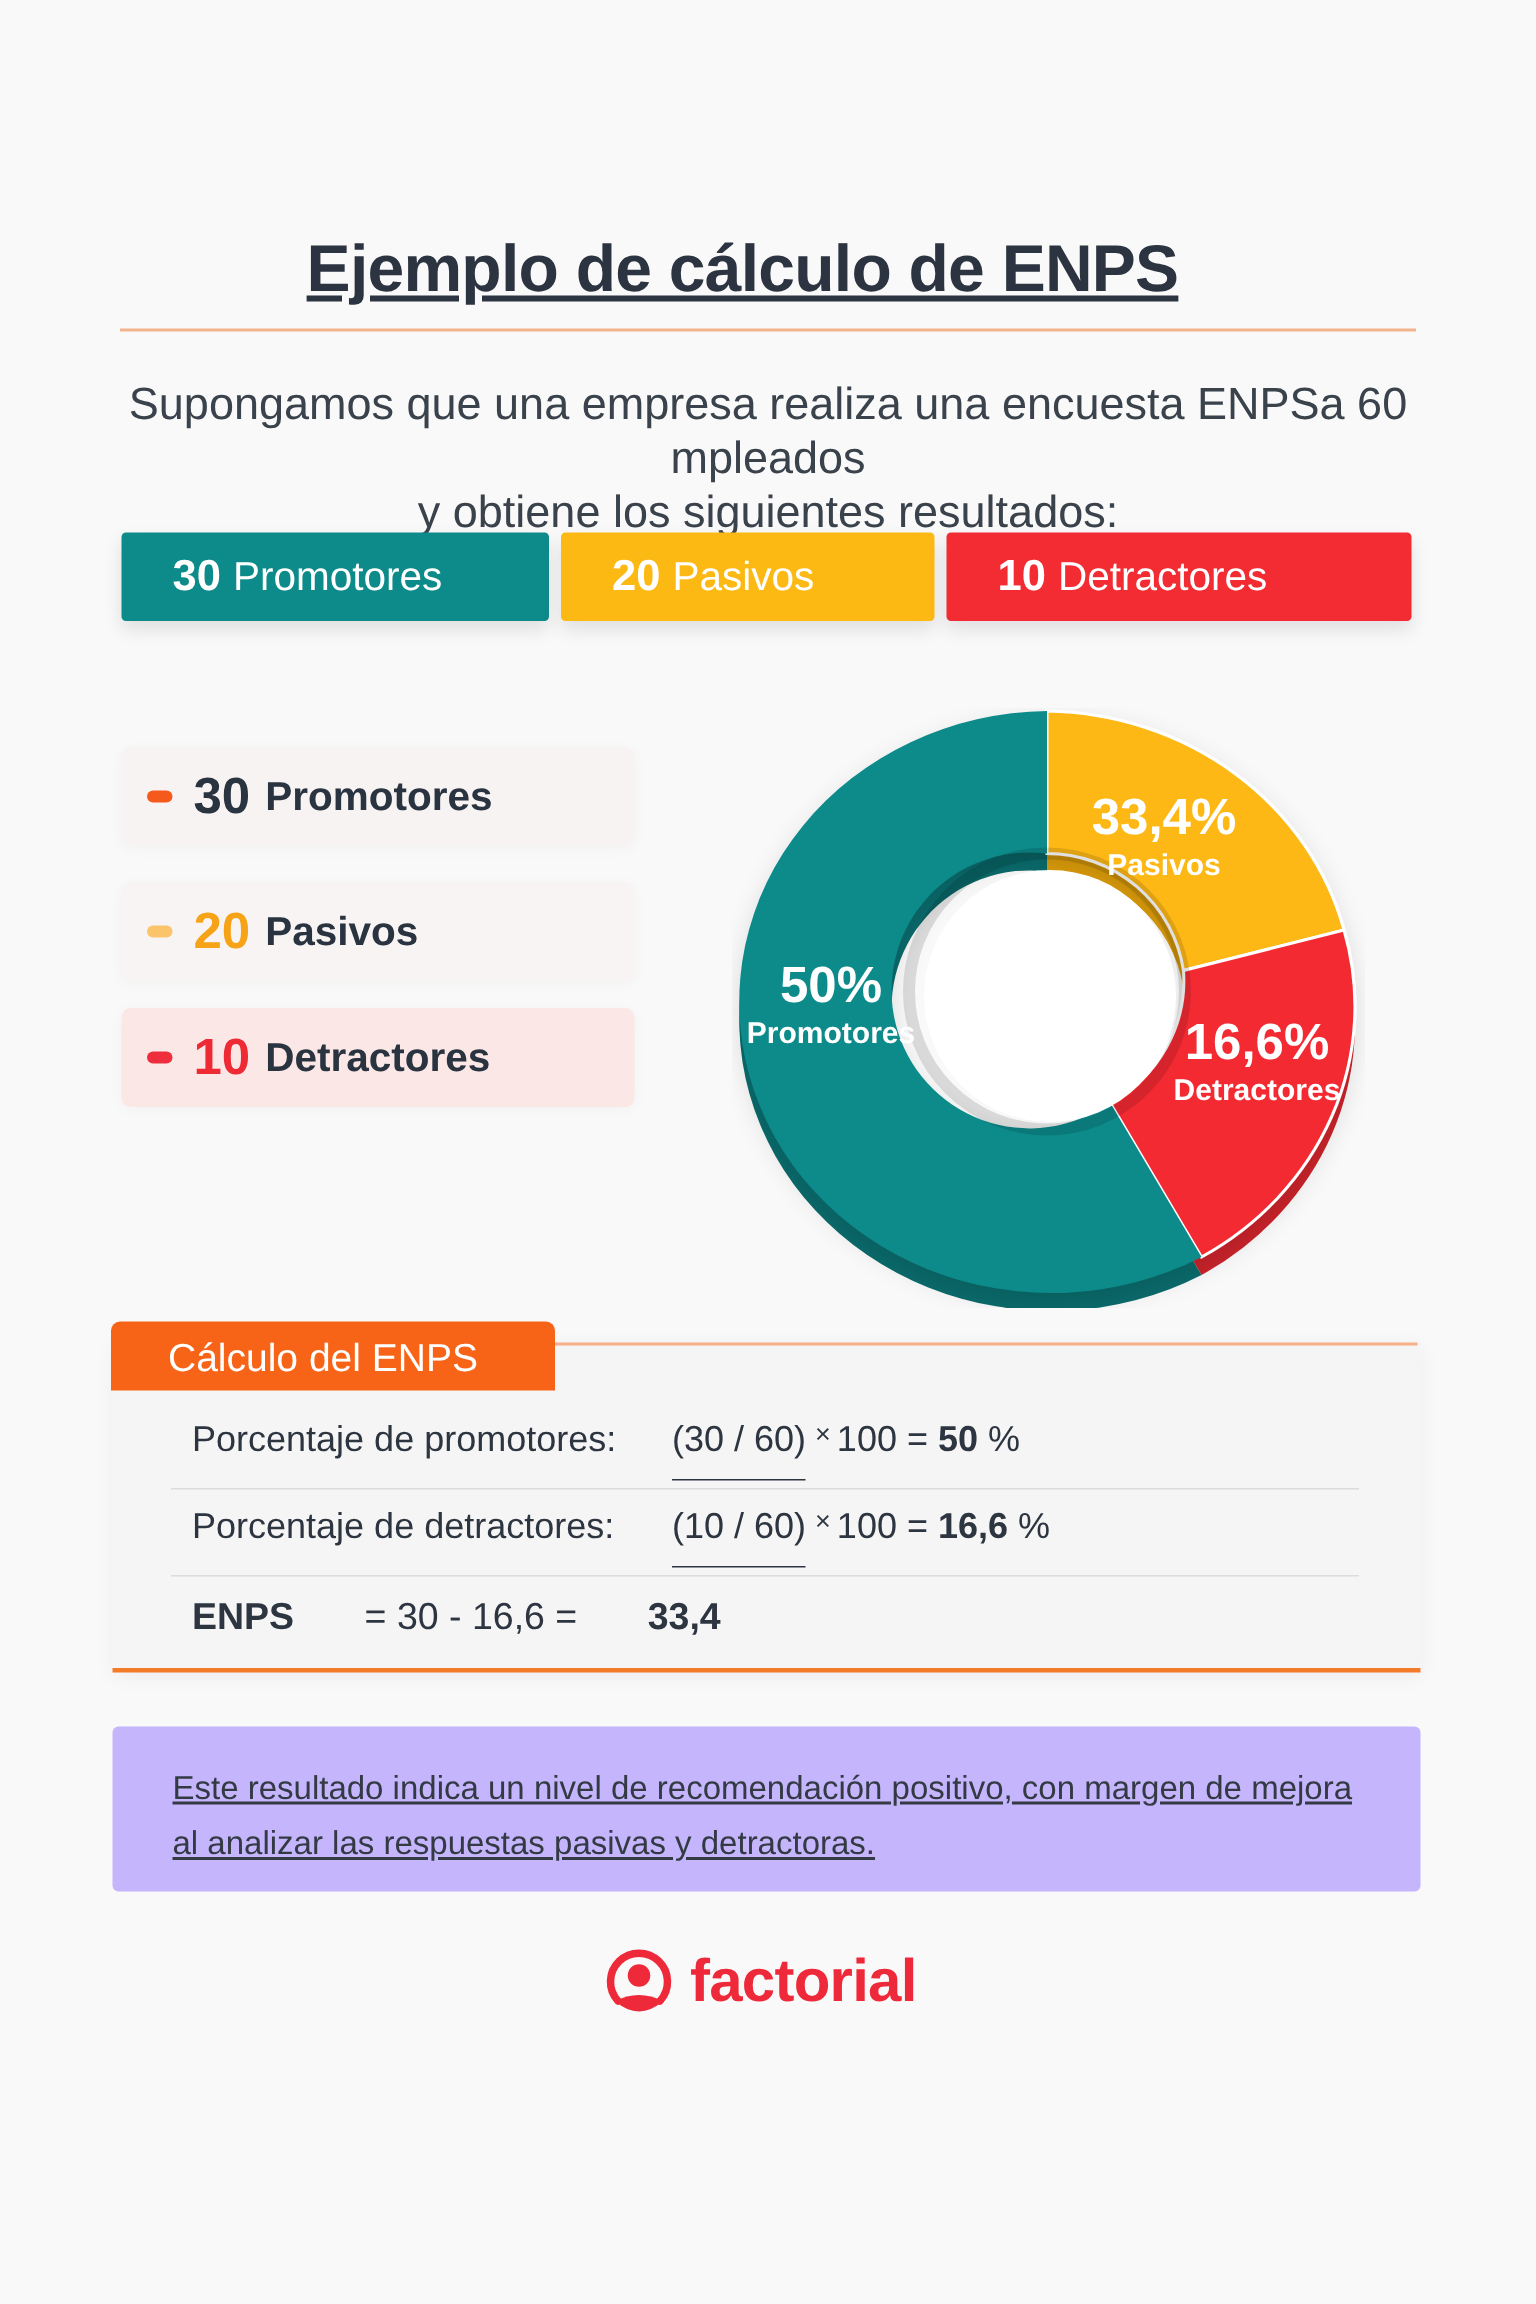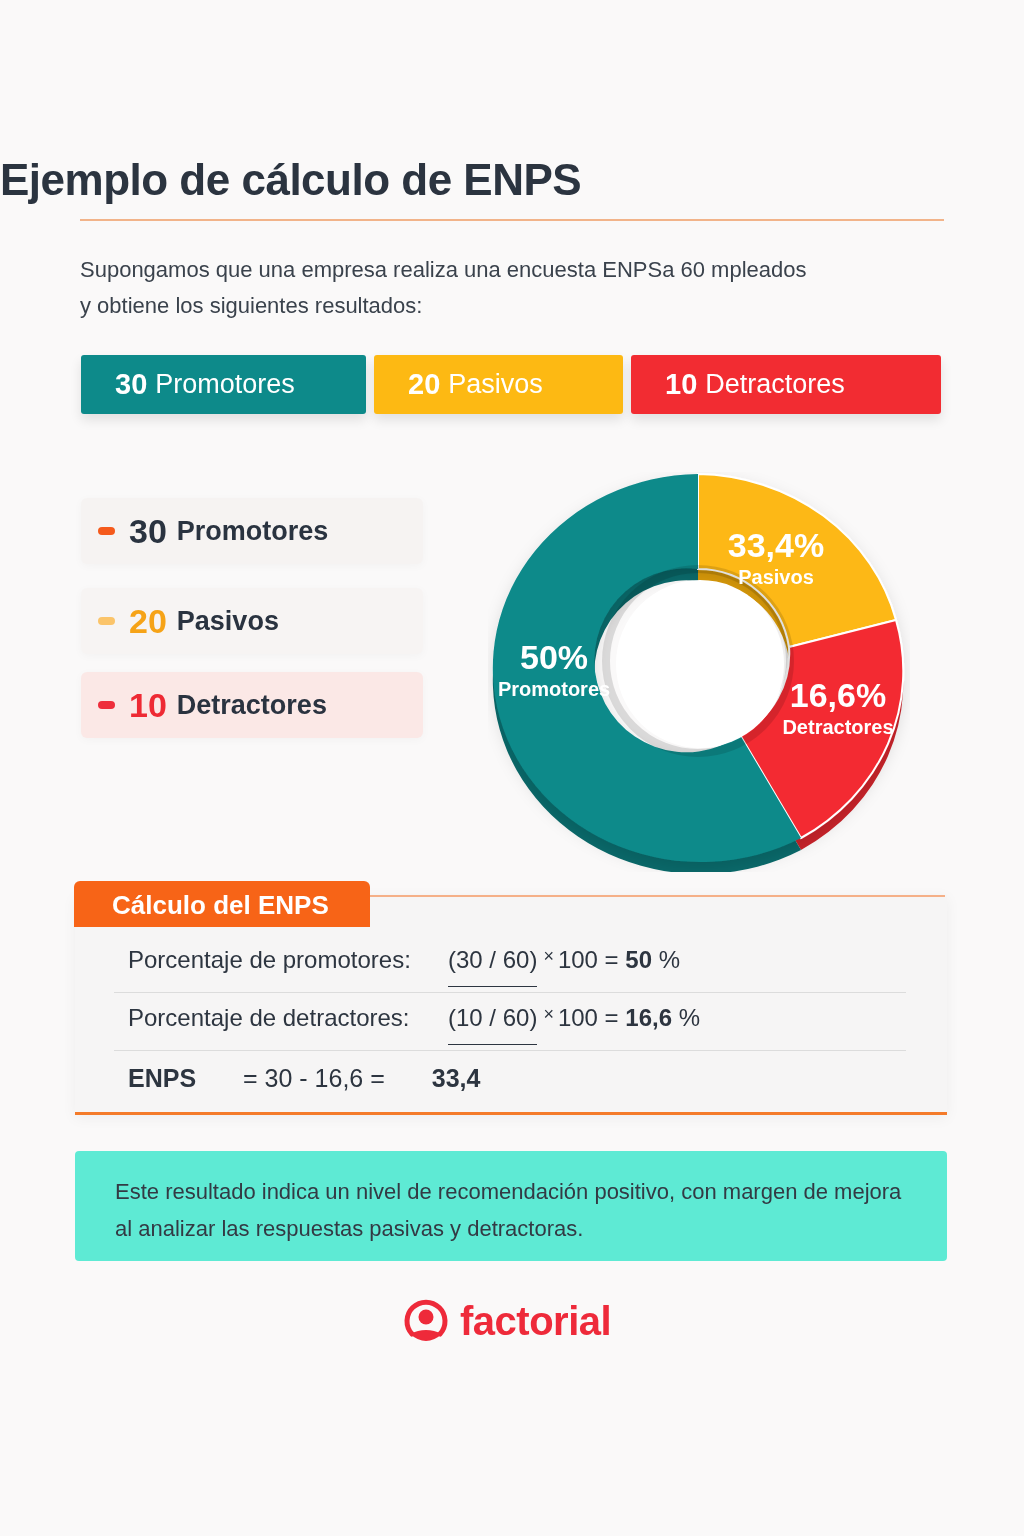--- a/index.html
+++ b/index.html
@@ -1,22 +1,22 @@
 <!DOCTYPE html>
 <html><head>
 <meta charset="utf-8">
 <style>
   * { box-sizing: border-box; margin: 0; padding: 0; }
   html, body { width: 1024px; height: 1536px; background: #faf9f9; font-family: "Liberation Sans", "DejaVu Sans", sans-serif; color: #2a3340; }
   .page { position: relative; width: 1024px; height: 1536px; }
 
-  .title { position: absolute; top: 155px; left: 0; width: 990px; font-size: 44px; font-weight: bold; color: #2b3440; letter-spacing: -0.5px; }
+  .title { position: absolute; top: 155px; left: 0; width: 990px; text-align: center; font-size: 44px; font-weight: bold; color: #2b3440; letter-spacing: -0.5px; text-decoration: underline; }
   .title-rule { position: absolute; top: 219px; left: 80px; width: 864px; height: 2px; background: #f2b48a; }
 
-  .intro { position: absolute; top: 252px; left: 80px; width: 864px; font-size: 22px; line-height: 36px; color: #3a424c; }
+  .intro { position: absolute; top: 252px; left: 80px; width: 864px; text-align: center; font-size: 30px; line-height: 36px; color: #3a424c; }
 
   .pill-row { position: absolute; top: 355px; left: 81px; display: flex; gap: 8px; }
   .pill { height: 59px; border-radius: 3px; color: #fff; font-weight: bold; font-size: 29px; display: flex; align-items: center; padding-left: 34px; box-shadow: 0 6px 12px rgba(0,0,0,0.10); }
   .pill .num { margin-right: 8px; }
   .pill .lbl { font-weight: normal; font-size: 27px; }
   .pill.p1 { width: 285px; background: #0d8a8a; }
   .pill.p2 { width: 249px; background: #fdb913; }
   .pill.p3 { width: 310px; background: #f22c32; }
 
   .legend { position: absolute; left: 81px; top: 498px; width: 342px; }
@@ -30,34 +30,34 @@
 
   .donut-wrap { position: absolute; left: 488px; top: 472px; width: 422px; height: 400px; }
   .donut-wrap svg { position: absolute; left: 0; top: 0; }
   .d-lbl { position: absolute; color: #fff; text-align: center; font-weight: bold; }
   .d-lbl .pct { display: block; font-size: 34px; line-height: 38px; }
   .d-lbl .nm { display: block; font-size: 20px; line-height: 26px; font-weight: bold; }
 
   .calc { position: absolute; left: 75px; top: 895px; width: 872px; height: 220px; background: #f6f5f5; box-shadow: 0 3px 14px rgba(0,0,0,0.05); }
   .calc-top-rule { position: absolute; left: 370px; top: 895px; width: 575px; height: 2px; background: #f5b088; }
   .calc-bottom-rule { position: absolute; left: 75px; top: 1112px; width: 872px; height: 3px; background: #f47b2a; }
-  .calc-tab { position: absolute; left: 74px; top: 881px; width: 296px; height: 46px; background: #f76417; border-radius: 6px 6px 0 0; color: #fff; font-size: 26px; font-weight: bold; padding-left: 38px; line-height: 48px; }
+  .calc-tab { position: absolute; left: 74px; top: 881px; width: 296px; height: 46px; background: #f76417; border-radius: 6px 6px 0 0; color: #fff; font-size: 26px; font-weight: normal; padding-left: 38px; line-height: 48px; }
   .calc-row { position: absolute; left: 128px; width: 792px; font-size: 24px; color: #2d3540; display: flex; align-items: flex-start; }
   .calc-row.r1 { top: 946px; }
   .calc-row.r2 { top: 1004px; }
   .calc-row.r3 { top: 1064px; font-size: 25px; gap: 20px; }
   .calc-sep { position: absolute; left: 114px; width: 792px; height: 1px; background: #dcdcdc; }
   .calc-sep.s1 { top: 992px; }
   .calc-sep.s2 { top: 1050px; }
   .calc-label { width: 320px; }
   .frac { border-bottom: 1.5px solid #2d3540; padding-bottom: 12px; margin-right: 6px; }
   .times { font-size: 18px; margin-right: 4px; }
   .bold { font-weight: bold; }
 
-  .note { position: absolute; left: 75px; top: 1151px; width: 872px; height: 110px; background: #5eead4; border-radius: 4px; padding: 22px 40px; font-size: 22px; line-height: 37px; color: #333a44; }
+  .note { position: absolute; left: 75px; top: 1151px; width: 872px; height: 110px; background: #c4b5fd; border-radius: 4px; padding: 22px 40px; font-size: 22px; line-height: 37px; color: #333a44; text-decoration: underline; }
 
   .logo { position: absolute; left: 402px; top: 1296px; display: flex; align-items: center; }
   .logo-text { font-size: 40px; font-weight: bold; color: #ee2a3a; margin-left: 10px; letter-spacing: -0.5px; }
 </style>
 </head>
 <body>
 
 <div class="page">
 
   <h1 class="title">Ejemplo de cálculo de ENPS</h1>

